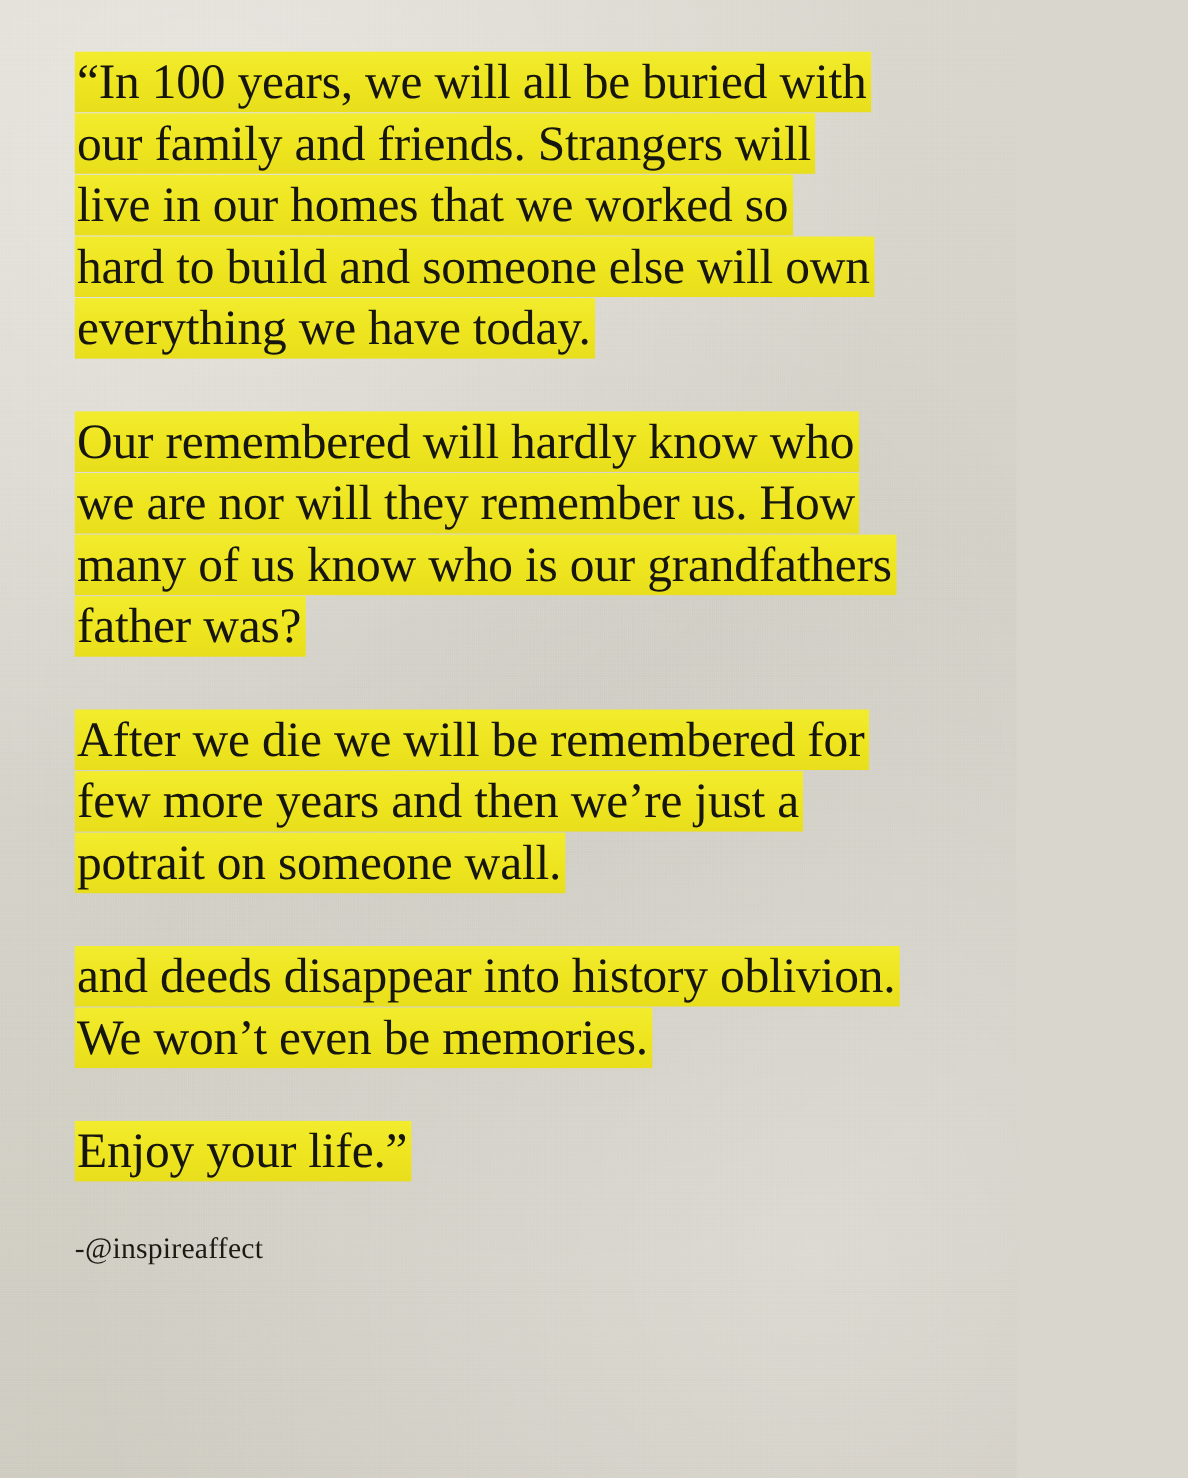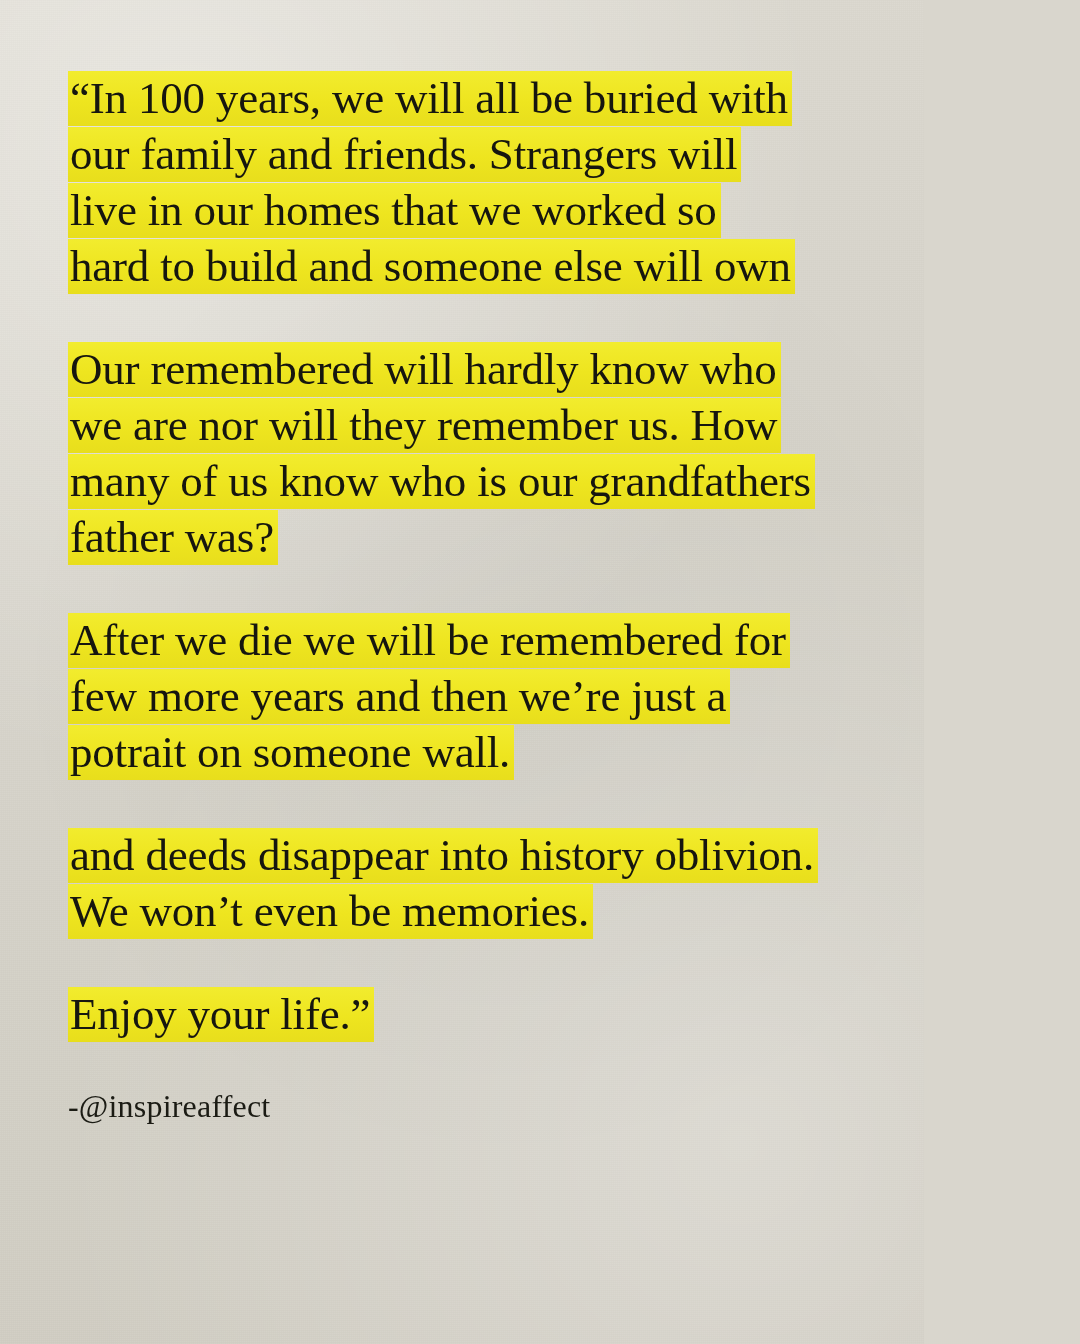--- a/index.html
+++ b/index.html
@@ -17,21 +17,21 @@
   .page {
     position: relative;
     width: 924px;
     height: 1344px;
     box-sizing: border-box;
     background:
       radial-gradient(circle at 20% 10%, rgba(255,255,255,0.35), rgba(255,255,255,0) 45%),
       radial-gradient(circle at 80% 85%, rgba(255,255,255,0.28), rgba(255,255,255,0) 50%),
       radial-gradient(circle at 55% 50%, rgba(0,0,0,0.035), rgba(0,0,0,0) 60%),
       linear-gradient(160deg, #dedbd2 0%, #d7d4cb 40%, #d2cfc5 70%, #cecabf 100%);
-    padding: 70px 60px 0 68px;
+    padding: 46px 60px 0 68px;
   }
   .grain {
     position: absolute;
     inset: 0;
     pointer-events: none;
     opacity: 0.35;
     background-image:
       repeating-linear-gradient(0deg, rgba(255,255,255,0.05) 0px, rgba(255,255,255,0.05) 1px, rgba(0,0,0,0.02) 1px, rgba(0,0,0,0.02) 2px),
       repeating-linear-gradient(90deg, rgba(255,255,255,0.04) 0px, rgba(255,255,255,0.04) 1px, rgba(0,0,0,0.015) 1px, rgba(0,0,0,0.015) 2px);
   }
@@ -55,39 +55,40 @@
   }
   .line > span.hl {
     background: linear-gradient(180deg, #f2ec2e 0%, #eee51f 55%, #e8de1c 100%);
     box-decoration-break: clone;
     -webkit-box-decoration-break: clone;
     padding: 2px 4px 3px 2px;
     box-shadow: 0 0 0 0 rgba(0,0,0,0);
   }
   .signature {
     margin-top: 46px;
-    font-size: 32px;
+    font-size: 27px;
     color: #1b1b14;
     letter-spacing: 0.2px;
   }
   .gap-small { margin-bottom: 40px; }
 </style>
 </head>
 <body>
 
 <div class="page">
   <div class="grain"></div>
 
   <div class="content">
 
     <p class="para">
       <span class="line"><span class="hl">“In 100 years, we will all be buried with</span></span>
       <span class="line"><span class="hl">our family and friends. Strangers will</span></span>
       <span class="line"><span class="hl">live in our homes that we worked so</span></span>
       <span class="line"><span class="hl">hard to build and someone else will own</span></span>
+      <span class="line"><span class="hl">everything we have today.</span></span>
     </p>
 
     <p class="para">
       <span class="line"><span class="hl">Our remembered will hardly know who</span></span>
       <span class="line"><span class="hl">we are nor will they remember us. How</span></span>
       <span class="line"><span class="hl">many of us know who is our grandfathers</span></span>
       <span class="line"><span class="hl">father was?</span></span>
     </p>
 
     <p class="para">

